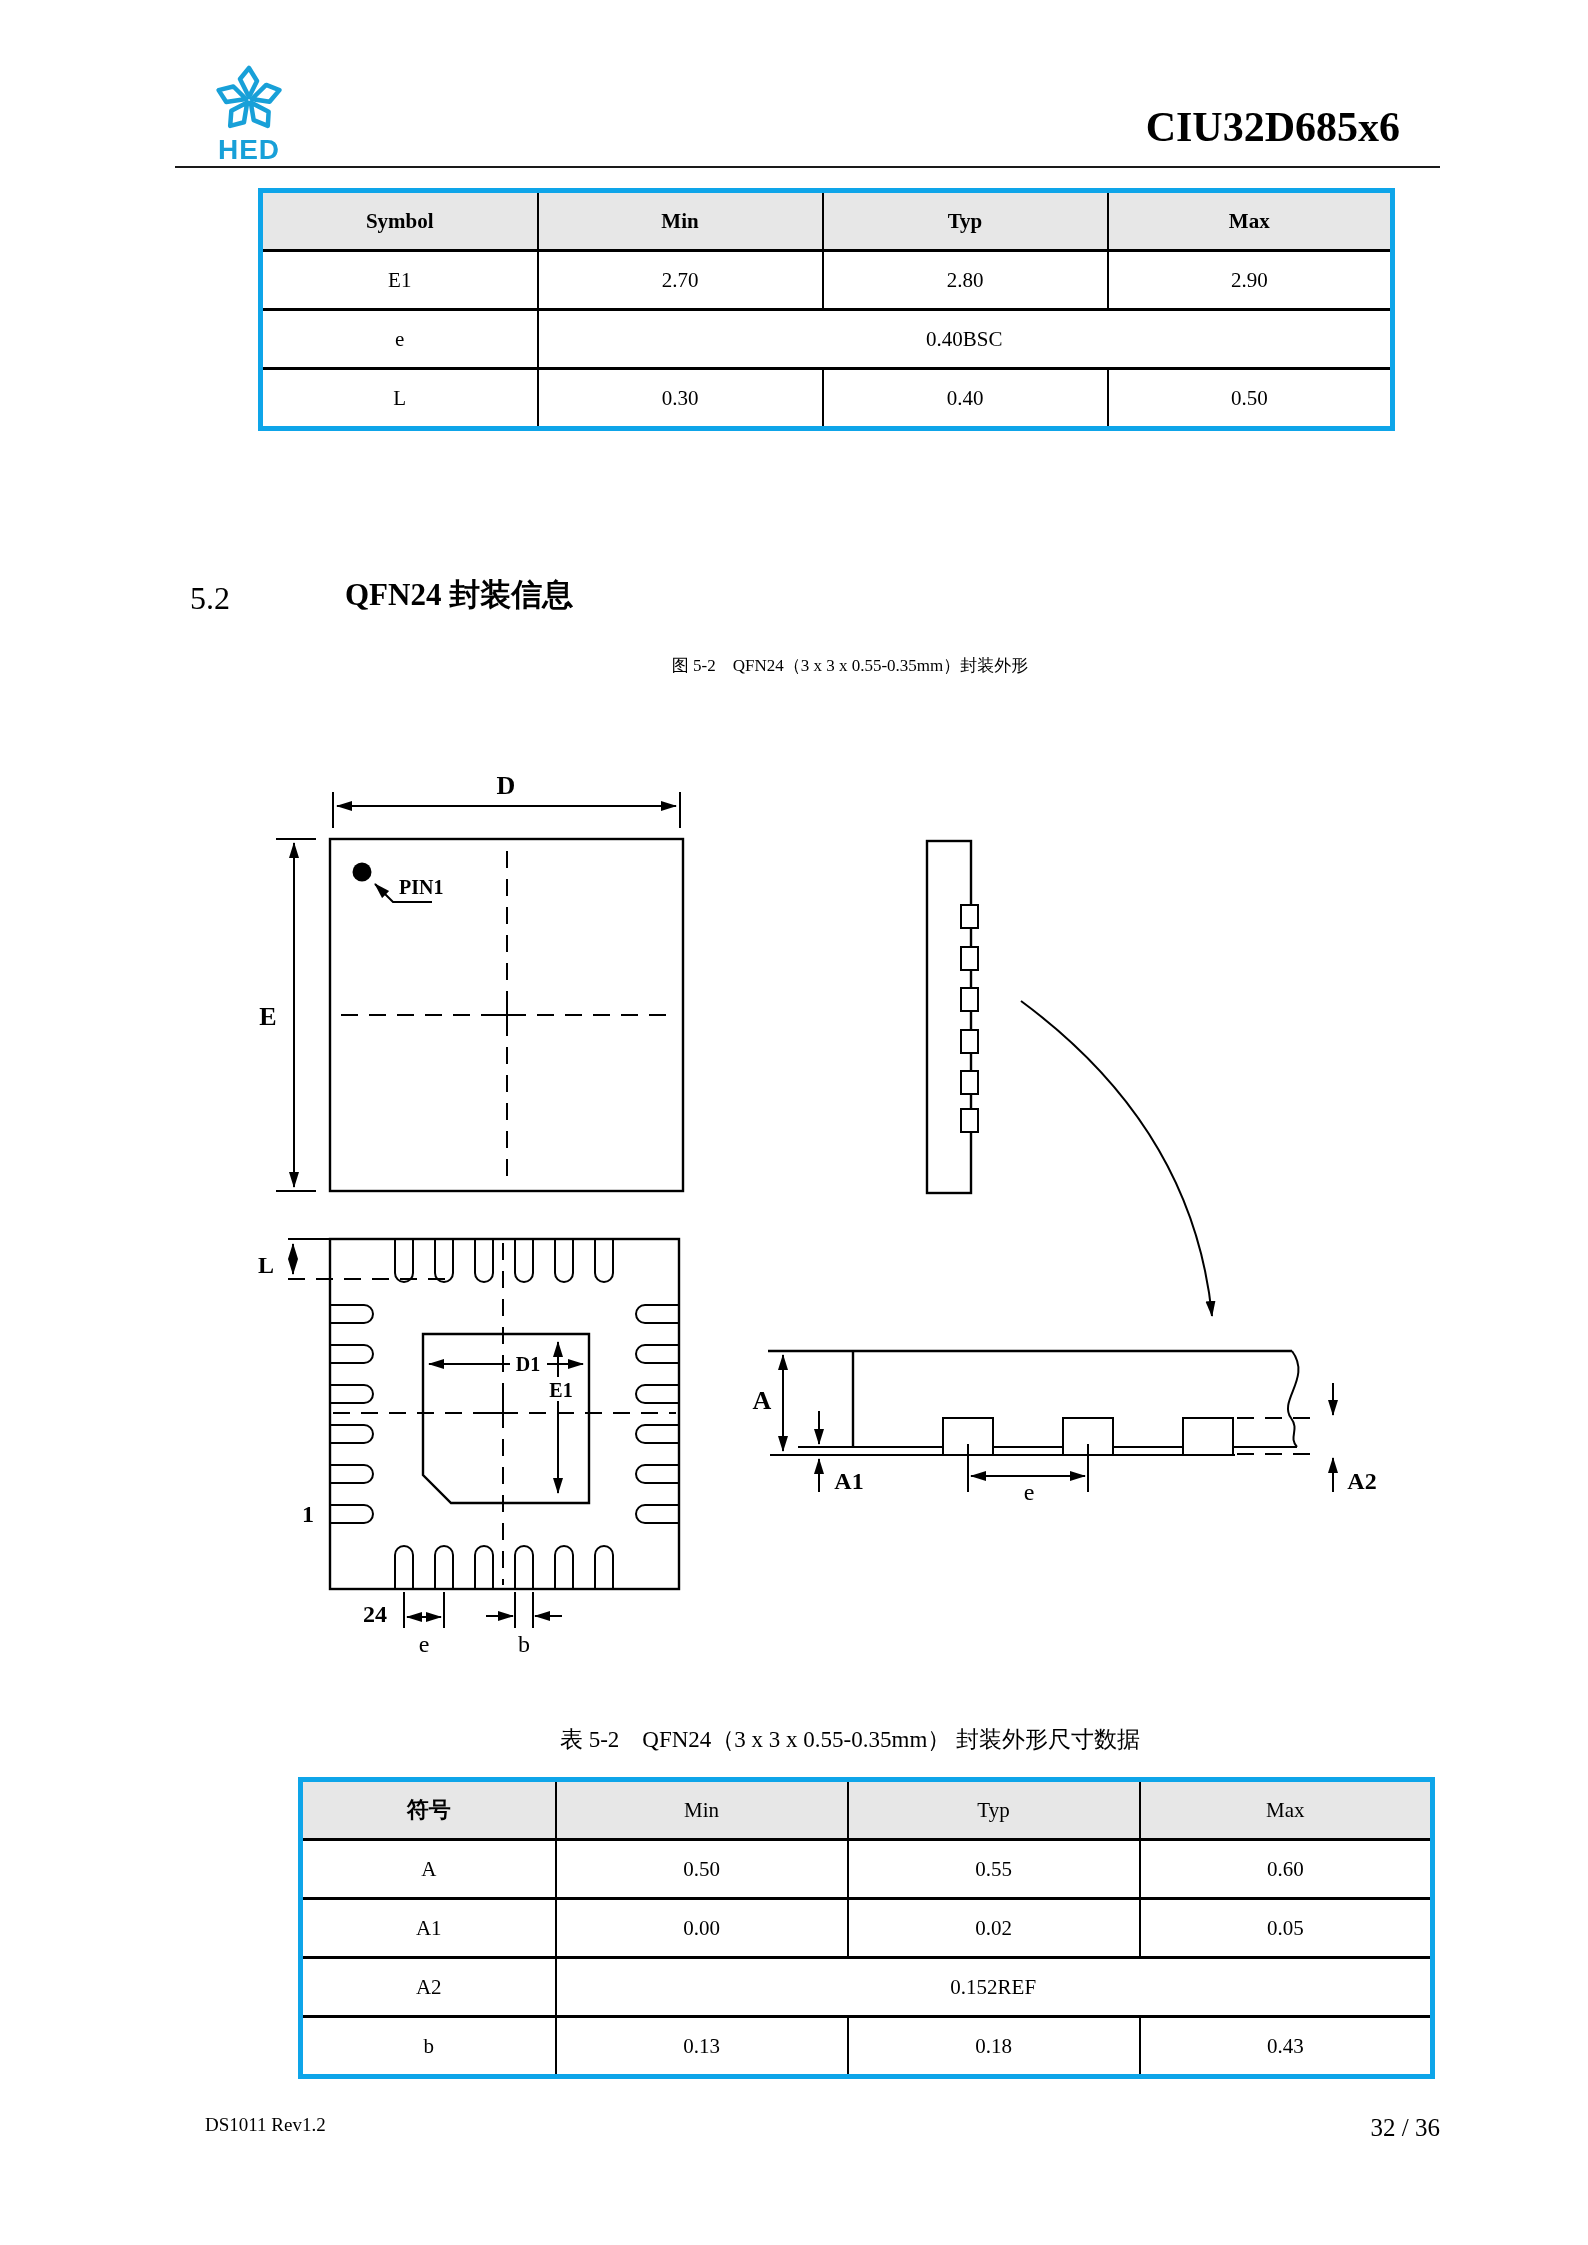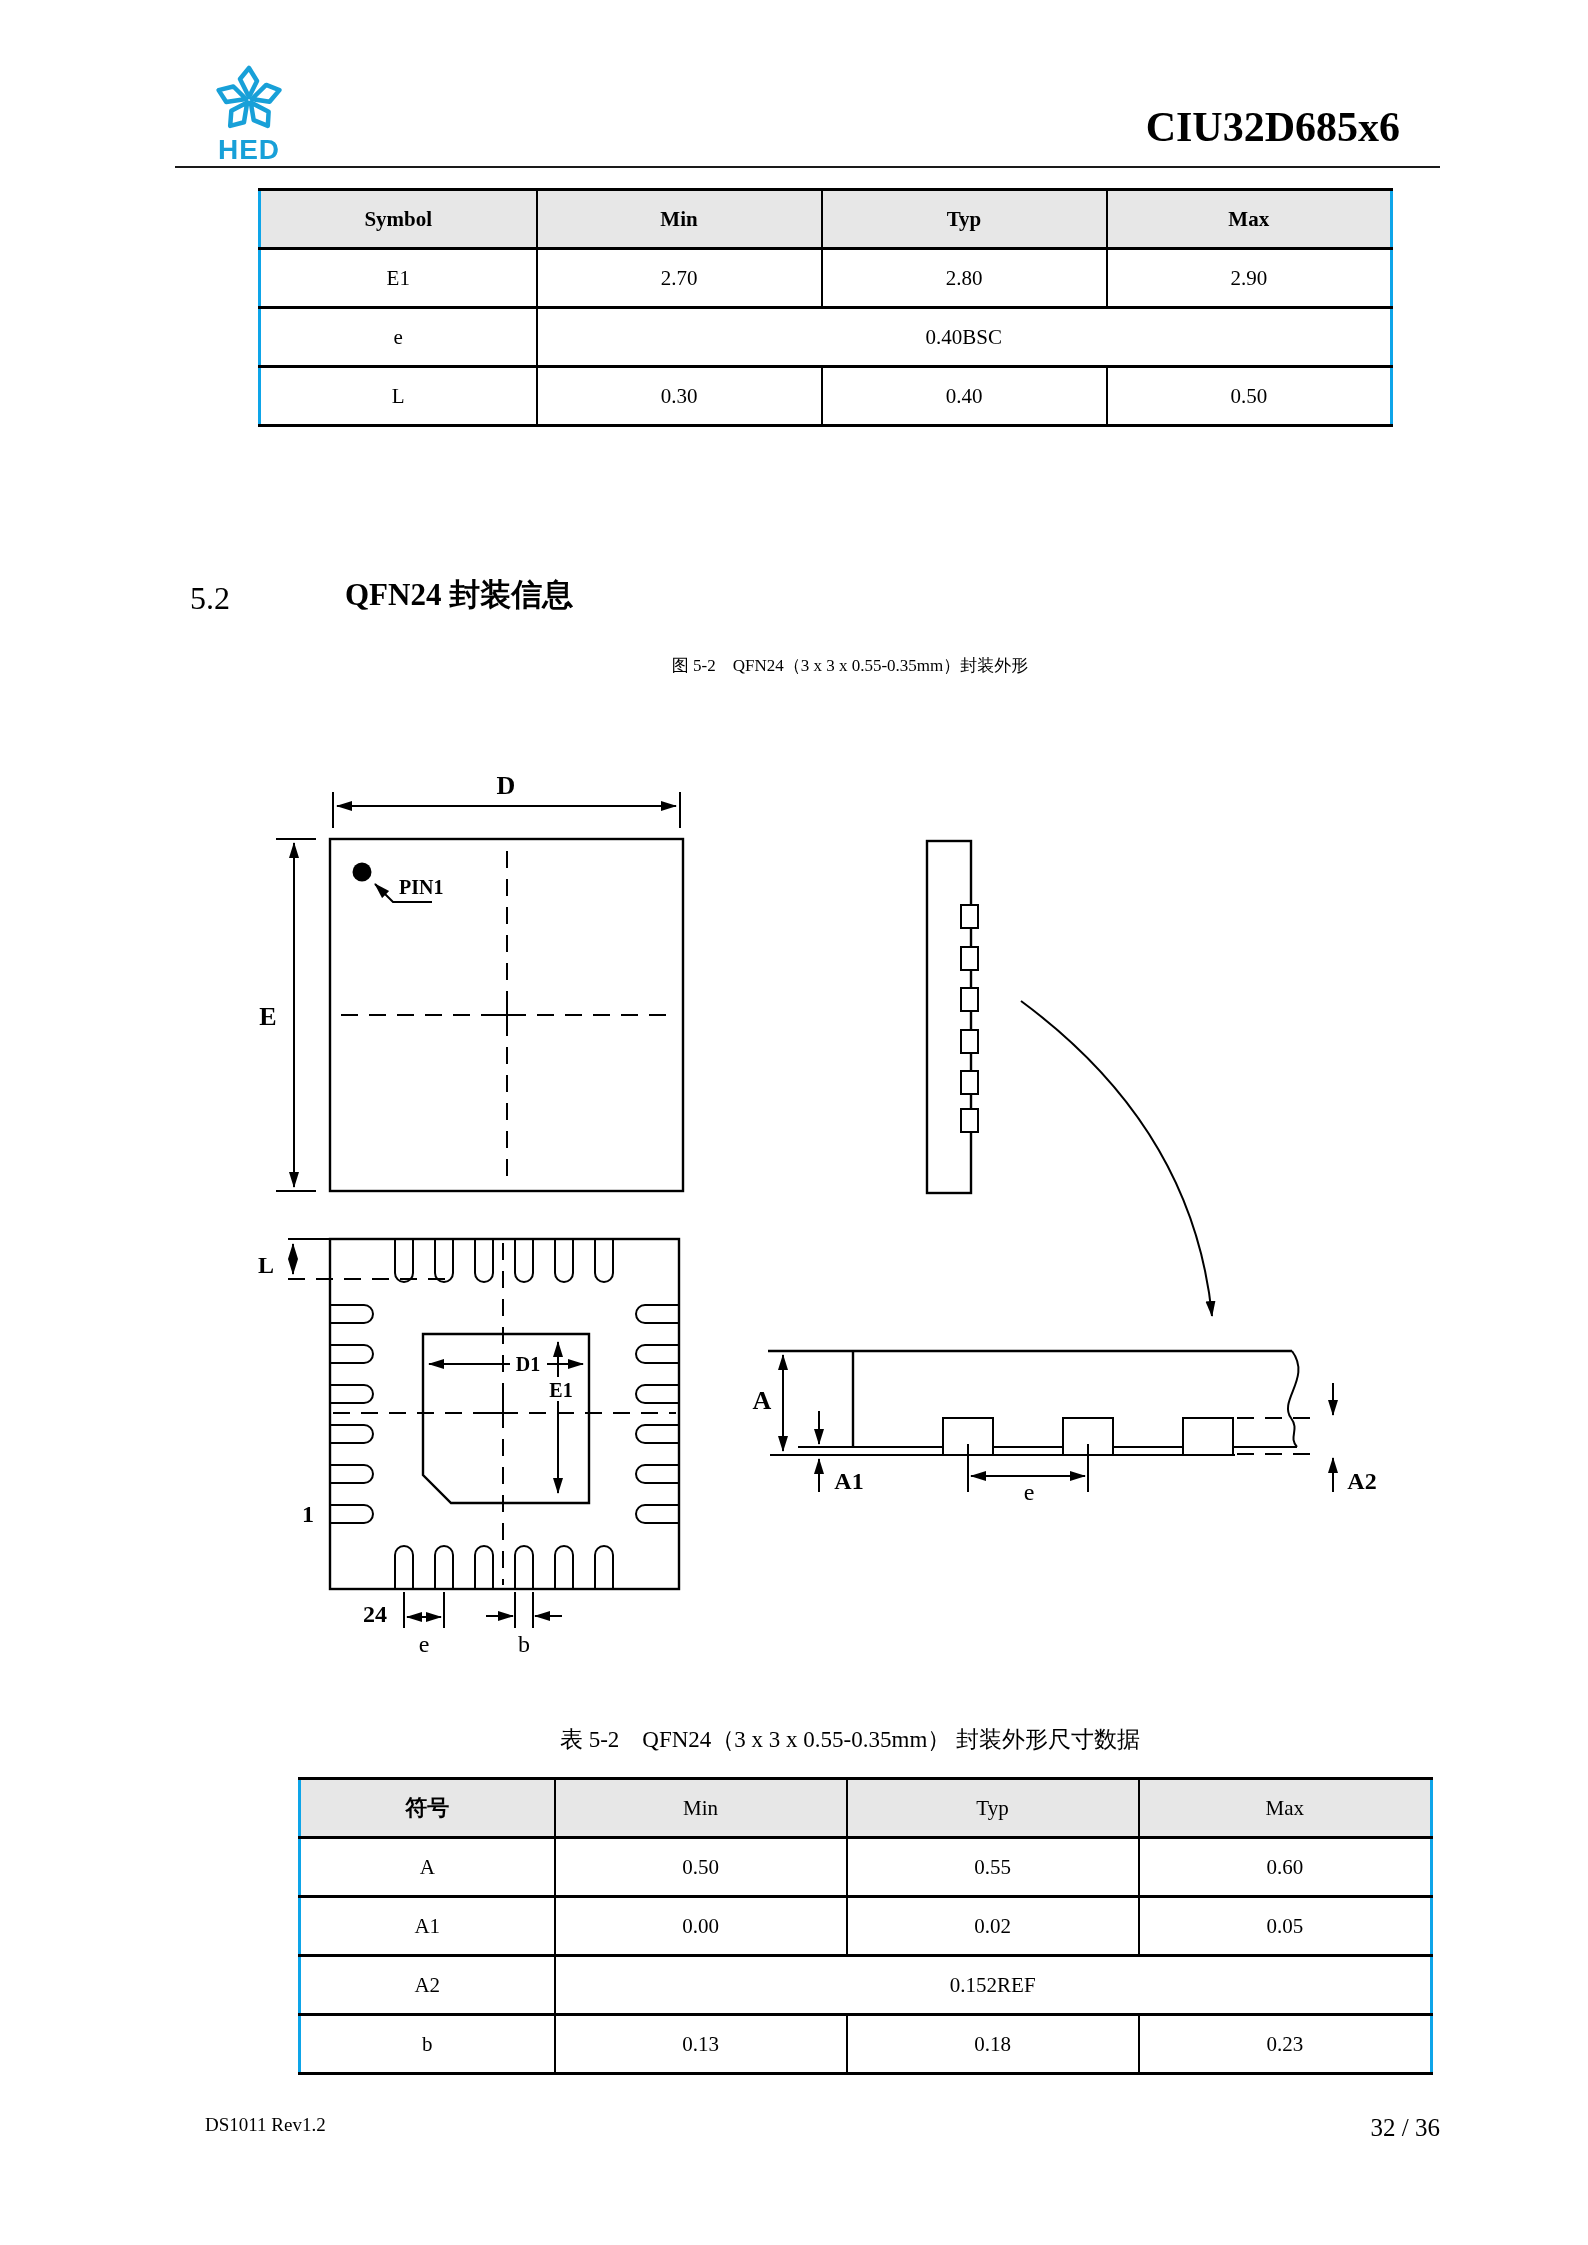--- a/index.html
+++ b/index.html
@@ -4,21 +4,21 @@
 <style>
   html,body{margin:0;padding:0;background:#ffffff;}
   body{width:1588px;height:2245px;position:relative;font-family:"Liberation Serif","DejaVu Sans",serif;color:#000;}
 
   
   .doc-title{position:absolute;top:103px;right:188px;font-size:42px;font-weight:bold;letter-spacing:0;}
   .head-rule{position:absolute;left:175px;top:166px;width:1265px;height:2px;background:#1a1a1a;}
   .logo-wrap{position:absolute;left:203px;top:64px;width:92px;height:100px;}
 
   
-  .dimtable{border-collapse:collapse;table-layout:fixed;width:1132px;border:3px solid #0ea5e9;}
+  .dimtable{border-collapse:collapse;table-layout:fixed;width:1132px;border:5px solid #0ea5e9;}
   .dimtable th,.dimtable td{border:2px solid #000;border-top-width:3px;border-bottom-width:3px;
       text-align:center;vertical-align:middle;height:56px;padding:0;font-size:21px;font-weight:normal;}
   .dimtable thead th{background:#e7e7e7;}
   .dimtable thead th.b{font-weight:bold;}
   .tbl-top{position:absolute;left:258px;top:188px;}
   .tbl-bottom{position:absolute;left:258px;top:1777px;margin-left:40px;}
 
   
   .sec-num{position:absolute;left:190px;top:580px;font-size:32px;}
   .sec-title{position:absolute;left:345px;top:574px;font-size:31px;font-weight:bold;}
@@ -274,19 +274,19 @@
       <td>0.05</td>
     </tr>
     <tr>
       <td>A2</td>
       <td colspan="3">0.152REF</td>
     </tr>
     <tr>
       <td>b</td>
       <td>0.13</td>
       <td>0.18</td>
-      <td>0.23</td>
+      <td>0.43</td>
     </tr>
   </tbody>
 </table>
 
 <div class="footer-left">DS1011 Rev1.2</div>
 <div class="footer-right">32 / 36</div>
 
 </body></html>

